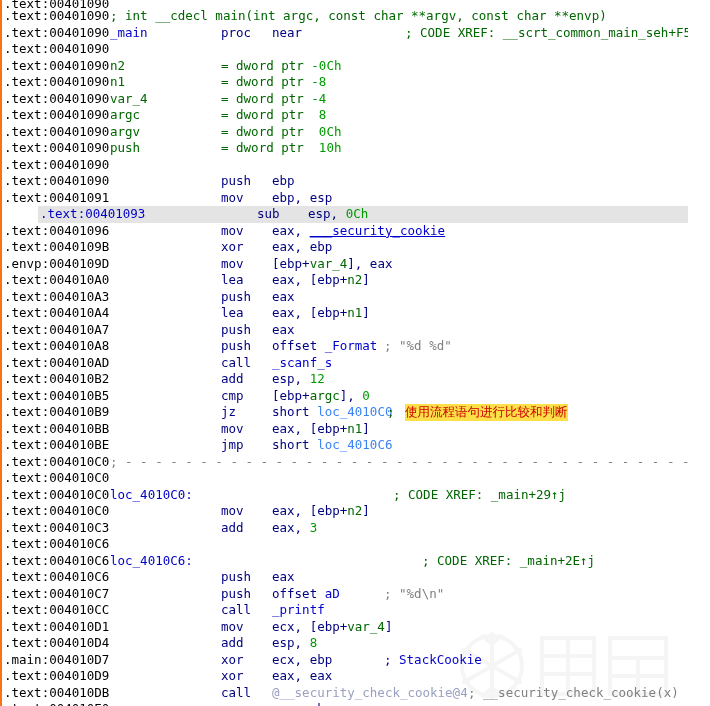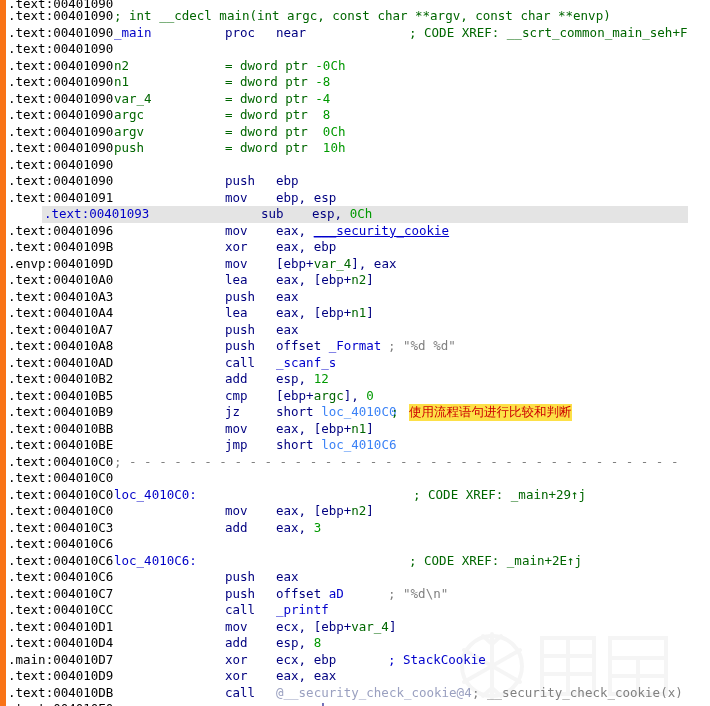--- a/index.html
+++ b/index.html
@@ -14,21 +14,21 @@
     overflow: hidden;
     font-family: "DejaVu Sans Mono", "Liberation Mono", monospace;
   }
 
   #disasm-view {
     position: relative;
     width: 688px;
     height: 706px;
     background: #ffffff;
     box-sizing: border-box;
-    border-left: 6px solid #f97316;
+    border-left: 2px solid #f97316;
     overflow: hidden;
   }
 
   
   #watermark {
     position: absolute;
     right: 8px;
     bottom: 2px;
     width: 230px;
     height: 78px;
@@ -145,25 +145,25 @@
       <div class="line"><span class="seg">.text:004010A7</span><span class="mnem">push</span><span class="ops"><span class="reg">eax</span></span></div>
       <div class="line"><span class="seg">.text:004010A8</span><span class="mnem">push</span><span class="ops"><span class="kw">offset</span><span class="reg"> </span><span class="sym">_Format</span></span><span class="strcmt" style="position:absolute;left:382px">; "%d %d"</span></div>
       <div class="line"><span class="seg">.text:004010AD</span><span class="mnem">call</span><span class="ops"><span class="sym">_scanf_s</span></span></div>
       <div class="line"><span class="seg">.text:004010B2</span><span class="mnem">add</span><span class="ops"><span class="reg">esp</span><span class="reg">, </span><span class="num">12</span></span></div>
       <div class="line"><span class="seg">.text:004010B5</span><span class="mnem">cmp</span><span class="ops"><span class="reg">[</span><span class="reg">ebp</span><span class="reg">+</span><span class="var">argc</span><span class="reg">], </span><span class="num">0</span></span></div>
       <div class="line"><span class="seg">.text:004010B9</span><span class="mnem">jz</span><span class="ops"><span class="kw">short</span><span class="reg"> </span><span class="locname">loc_4010C0</span></span><span class="cn-semi" style="position:absolute;left:385px">;</span><span class="cn-comment" style="position:absolute;left:403px">使用流程语句进行比较和判断</span></div>
       <div class="line"><span class="seg">.text:004010BB</span><span class="mnem">mov</span><span class="ops"><span class="reg">eax</span><span class="reg">, [</span><span class="reg">ebp</span><span class="reg">+</span><span class="var">n1</span><span class="reg">]</span></span></div>
       <div class="line"><span class="seg">.text:004010BE</span><span class="mnem">jmp</span><span class="ops"><span class="kw">short</span><span class="reg"> </span><span class="locname">loc_4010C6</span></span></div>
       <div class="line"><span class="seg">.text:004010C0</span><span class="dash" style="position:absolute;left:108px">; - - - - - - - - - - - - - - - - - - - - - - - - - - - - - - - - - - - - - - - - - - - - - - - - -</span></div>
       <div class="line"><span class="seg">.text:004010C0</span></div>
-      <div class="line"><span class="seg">.text:004010C0</span><span class="lblb">loc_4010C0:</span><span class="cmt" style="left:407px">; CODE XREF: _main+29↑j</span></div>
+      <div class="line"><span class="seg">.text:004010C0</span><span class="lblb">loc_4010C0:</span><span class="cmt" style="left:391px">; CODE XREF: _main+29↑j</span></div>
       <div class="line"><span class="seg">.text:004010C0</span><span class="mnem">mov</span><span class="ops"><span class="reg">eax</span><span class="reg">, [</span><span class="reg">ebp</span><span class="reg">+</span><span class="var">n2</span><span class="reg">]</span></span></div>
       <div class="line"><span class="seg">.text:004010C3</span><span class="mnem">add</span><span class="ops"><span class="reg">eax</span><span class="reg">, </span><span class="num">3</span></span></div>
       <div class="line"><span class="seg">.text:004010C6</span></div>
-      <div class="line"><span class="seg">.text:004010C6</span><span class="lblb">loc_4010C6:</span><span class="cmt" style="left:403px">; CODE XREF: _main+2E↑j</span></div>
+      <div class="line"><span class="seg">.text:004010C6</span><span class="lblb">loc_4010C6:</span><span class="cmt" style="left:420px">; CODE XREF: _main+2E↑j</span></div>
       <div class="line"><span class="seg">.text:004010C6</span><span class="mnem">push</span><span class="ops"><span class="reg">eax</span></span></div>
       <div class="line"><span class="seg">.text:004010C7</span><span class="mnem">push</span><span class="ops"><span class="kw">offset</span><span class="reg"> </span><span class="sym">aD</span></span><span class="strcmt" style="position:absolute;left:382px">; "%d\n"</span></div>
       <div class="line"><span class="seg">.text:004010CC</span><span class="mnem">call</span><span class="ops"><span class="sym">_printf</span></span></div>
       <div class="line"><span class="seg">.text:004010D1</span><span class="mnem">mov</span><span class="ops"><span class="reg">ecx</span><span class="reg">, [</span><span class="reg">ebp</span><span class="reg">+</span><span class="var">var_4</span><span class="reg">]</span></span></div>
       <div class="line"><span class="seg">.text:004010D4</span><span class="mnem">add</span><span class="ops"><span class="reg">esp</span><span class="reg">, </span><span class="num">8</span></span></div>
       <div class="line"><span class="seg">.main:004010D7</span><span class="mnem">xor</span><span class="ops"><span class="reg">ecx</span><span class="reg">, </span><span class="reg">ebp</span></span><span style="position:absolute;left:382px;color:#0000cc">; StackCookie</span></div>
       <div class="line"><span class="seg">.text:004010D9</span><span class="mnem">xor</span><span class="ops"><span class="reg">eax</span><span class="reg">, </span><span class="reg">eax</span></span></div>
       <div class="line"><span class="seg">.text:004010DB</span><span class="mnem">call</span><span class="ops dim">@__security_check_cookie@4</span><span class="strcmt" style="position:absolute;left:466px">; __security_check_cookie(x)</span></div>
       <div class="line"><span class="seg">.text:004010E0</span><span class="mnem">mov</span><span class="ops"><span class="reg">esp</span><span class="reg">, </span><span class="reg">ebp</span></span></div>
     </div>

